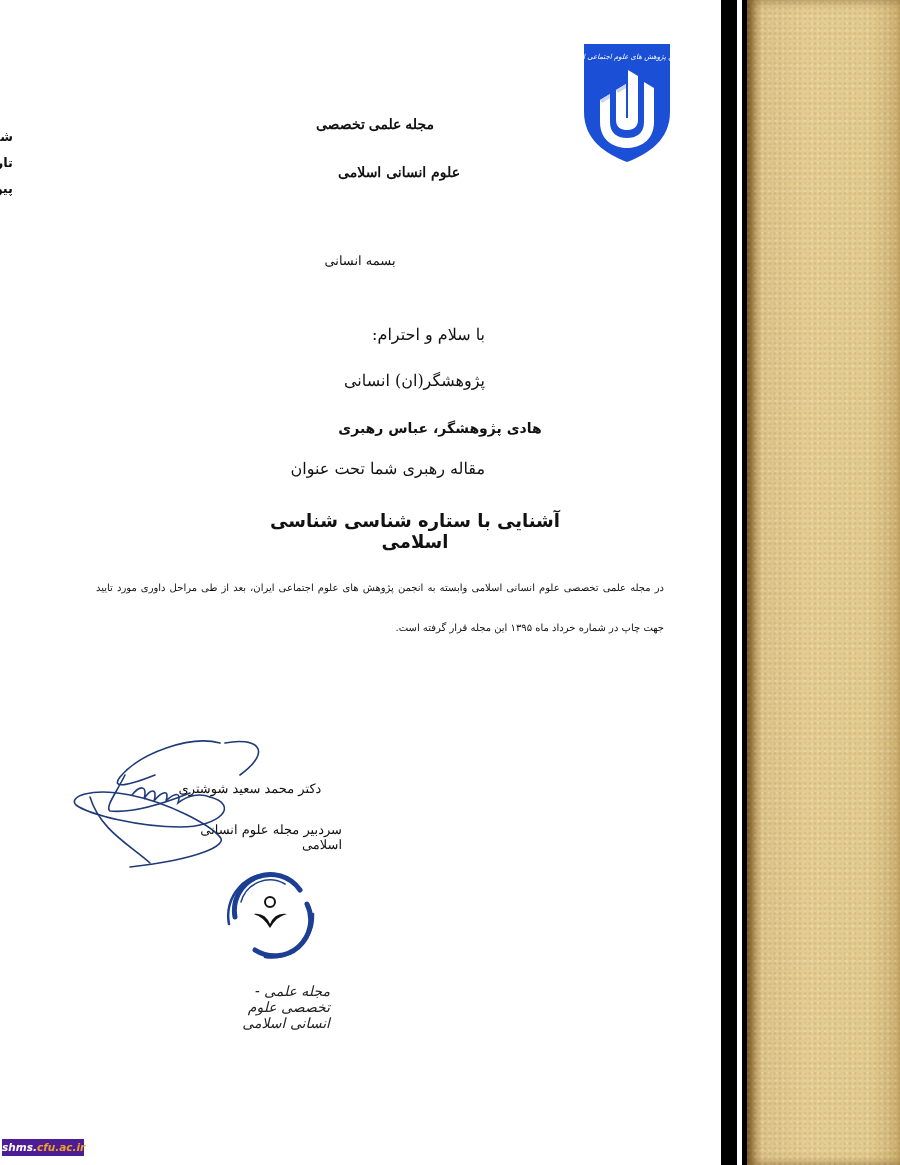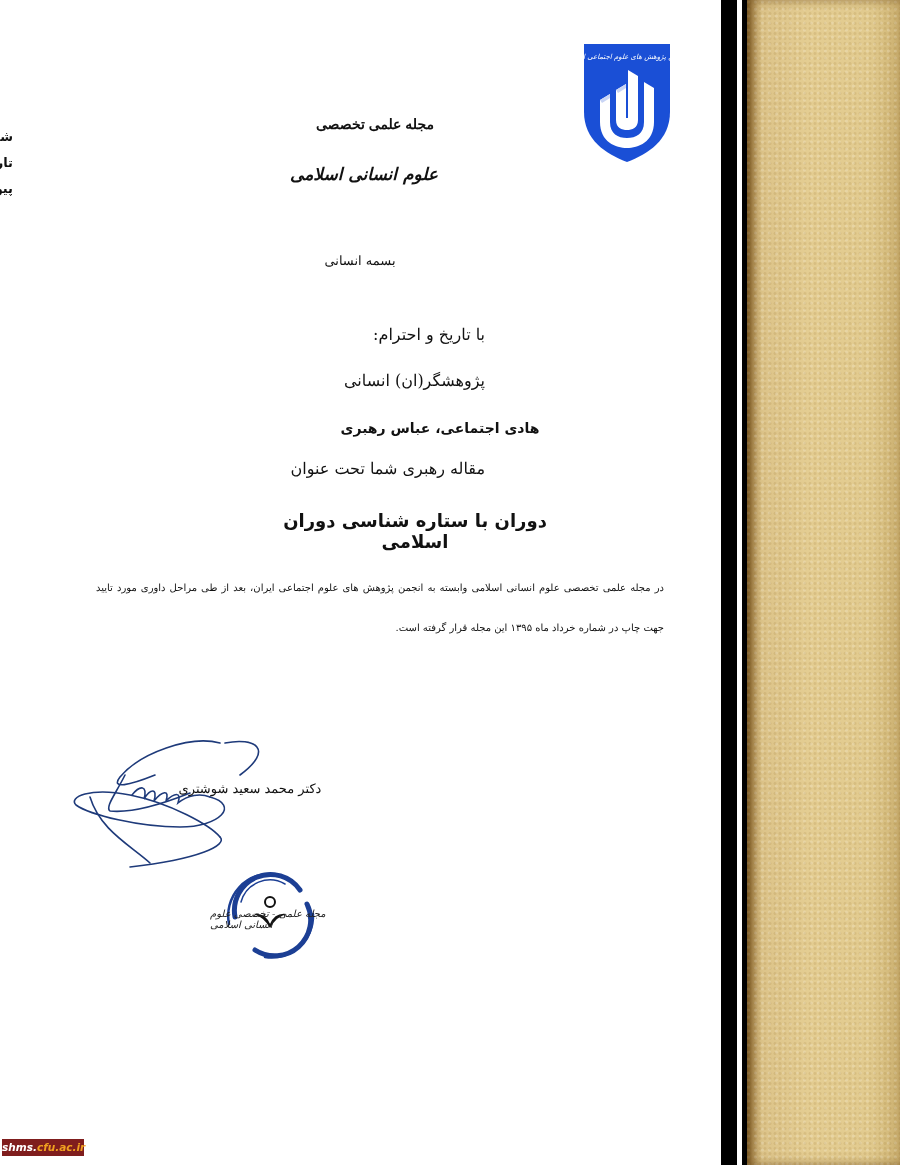--- a/index.html
+++ b/index.html
@@ -79,25 +79,24 @@
       width: 170px;
       text-align: center;
       font-family: Liberation Sans, sans-serif;
       font-weight: bold;
       font-size: 14px;
     }
     .journal-main {
       position: absolute;
       left: 290px; top: 164px;
       width: 170px;
-      text-align: left;
+      text-align: right;
       font-family: "DejaVu Serif", "Liberation Serif", serif;
       font-weight: bold;
-      font-style: italic;
-      font-size: 17px;
+      font-size: 14px;
       letter-spacing: -0.5px;
     }
 
     
     .logo-shield {
       position: absolute;
       left: 582px; top: 42px;
       width: 90px; height: 122px;
     }
 
@@ -166,33 +165,33 @@
       font-size: 13px;
     }
 
     .seal {
       position: absolute;
       left: 215px; top: 862px;
       width: 110px; height: 115px;
     }
     .seal-caption {
       position: absolute;
-      left: 210px; top: 908px;
+      left: 210px; top: 983px;
       width: 120px;
-      text-align: left;
-      font-size: 10px;
+      text-align: right;
+      font-size: 14px;
       font-style: italic;
       color: #222;
     }
 
     .watermark {
       position: absolute;
       left: 2px; top: 1139px;
       width: 82px; height: 17px;
-      background: #7f1d1d;
+      background: #4c1d95;
       font-family: "DejaVu Sans", "Liberation Sans", sans-serif;
       font-weight: bold;
       font-style: italic;
       font-size: 10.5px;
       line-height: 17px;
       text-align: center;
       color: #fff;
       direction: ltr;
     }
     .wm-accent { color: #f0a020; }
@@ -225,39 +224,40 @@
     <text x="46" y="17" font-size="7" fill="#ffffff" text-anchor="middle" font-family="DejaVu Sans, sans-serif" font-style="italic" direction="rtl">انجمن پژوهش های علوم اجتماعی ایران</text>
 
     <path d="M18 58 L18 80 C18 100 34 106 45 106 C56 106 72 100 72 80 L72 46 L62 40 L62 80 C62 92 54 96 45 96 C36 96 28 92 28 80 L28 52 Z" fill="#ffffff"></path>
     <path d="M34 48 L34 78 C34 86 40 88 45 88 C50 88 56 86 56 78 L56 34 L46 28 L46 76 L44 76 L44 42 Z" fill="#ffffff"></path>
     <path d="M18 58 L28 52 L28 56 L20 61 Z" fill="#c9d5f5"></path>
     <path d="M34 48 L44 42 L44 46 L36 51 Z" fill="#c9d5f5"></path>
   </svg>
 
   <div class="bismillah rtl">بسمه انسانی</div>
 
-  <div class="body-text greeting rtl">با تاریخ و احترام:</div>
+  <div class="body-text greeting rtl">با سلام و احترام:</div>
   <div class="body-text addressee rtl">پژوهشگر(ان)  انسانی</div>
-  <div class="authors rtl">هادی اجتماعی، عباس رهبری</div>
+  <div class="authors rtl">هادی پژوهشگر، عباس رهبری</div>
   <div class="body-text intro-line rtl">مقاله رهبری شما تحت عنوان</div>
-  <div class="article-title rtl">دوران با ستاره شناسی دوران اسلامی</div>
+  <div class="article-title rtl">آشنایی با ستاره شناسی شناسی اسلامی</div>
   <div class="paragraph rtl">در مجله علمی تخصصی علوم انسانی اسلامی وابسته به انجمن پژوهش های علوم اجتماعی ایران، بعد از طی مراحل داوری مورد تایید جهت چاپ در شماره خرداد ماه ۱۳۹۵ این مجله قرار گرفته است.</div>
 
   <svg class="signature-svg" viewBox="0 0 220 135">
     <g fill="none" stroke="#1e3a7a" stroke-width="1.6" stroke-linecap="round">
       <path d="M150 8 C120 0 70 18 50 42 C40 55 60 50 85 40"></path>
       <path d="M55 40 C45 60 35 72 40 76 C60 78 90 70 120 58"></path>
       <path d="M62 60 C70 50 78 50 74 64 C80 54 88 52 84 66 C92 56 100 54 96 66 C104 58 112 56 108 68 C118 60 130 58 140 62"></path>
       <path d="M140 62 C170 70 150 92 110 92 C70 92 20 80 6 70 C-2 62 20 52 60 60 C100 68 140 90 150 102"></path>
       <path d="M150 102 C158 110 130 124 60 132"></path>
       <path d="M20 62 C30 95 60 110 80 128"></path>
       <path d="M155 8 C185 2 205 14 170 40"></path>
     </g>
   </svg>
   <div class="signer-name rtl">دکتر محمد سعید شوشتری</div>
+  <div class="signer-title rtl">سردبیر مجله علوم انسانی اسلامی</div>
 
   <svg class="seal" viewBox="0 0 110 115">
     <g fill="none" stroke="#1c3f94" stroke-linecap="round">
       <path d="M20 55 A36 36 0 0 1 85 28" stroke-width="5"></path>
       <path d="M92 42 A36 36 0 0 1 40 88" stroke-width="5"></path>
       <path d="M14 62 A42 42 0 0 1 60 12" stroke-width="2.5"></path>
       <path d="M98 52 A42 42 0 0 1 50 95" stroke-width="2.5"></path>
       <path d="M26 40 A30 30 0 0 1 70 22" stroke-width="1.5"></path>
     </g>
     <circle cx="55" cy="40" r="5" fill="none" stroke="#111" stroke-width="2"></circle>

